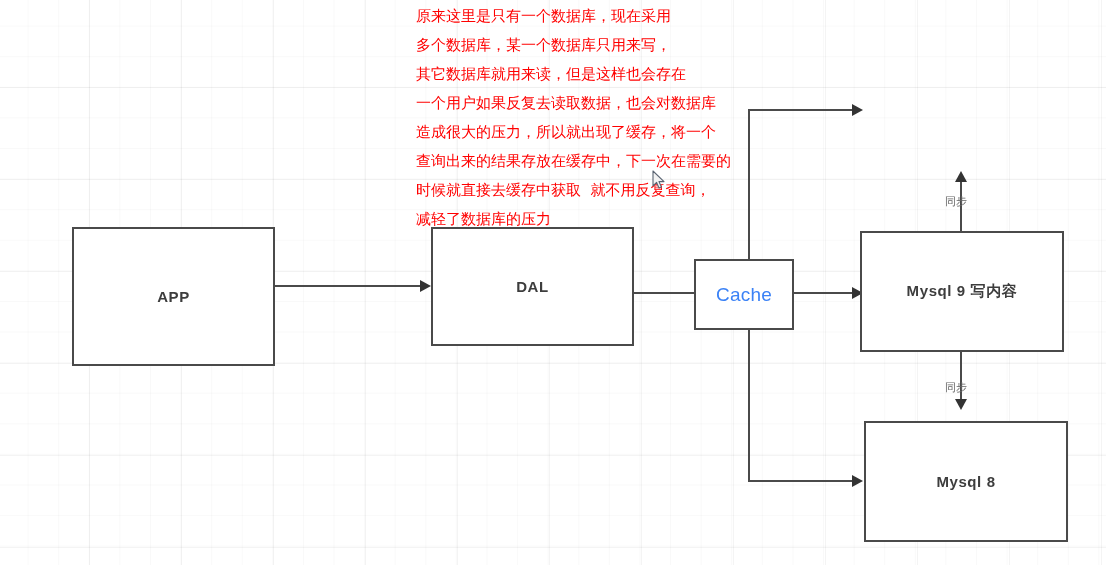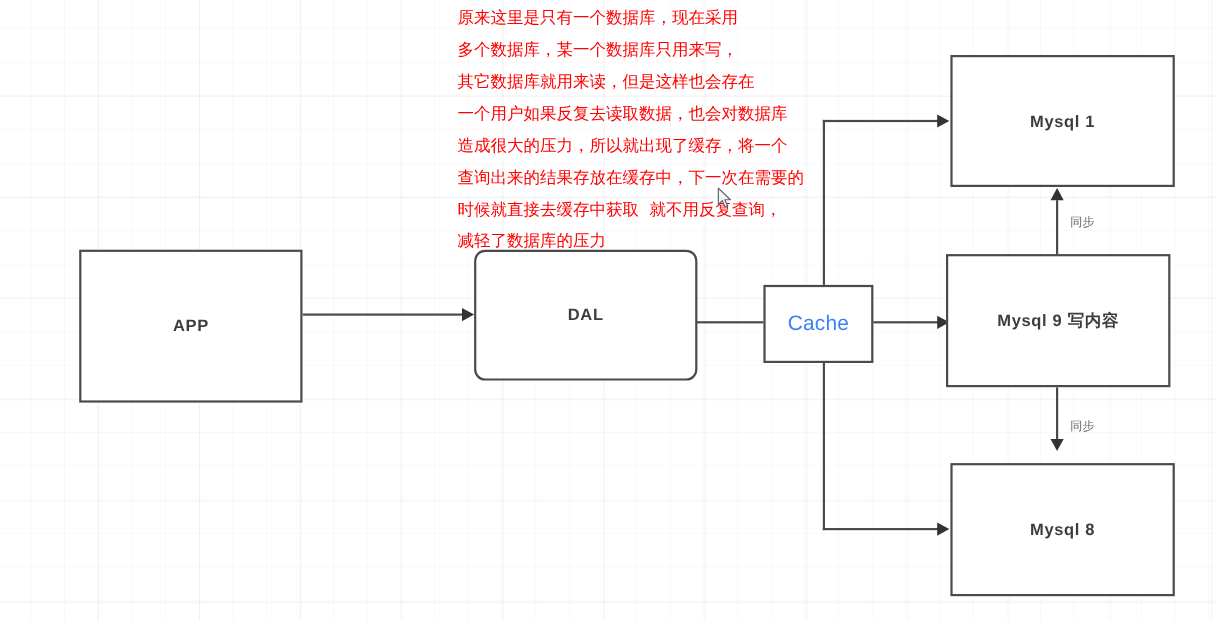--- a/index.html
+++ b/index.html
@@ -76,21 +76,20 @@
     border-right: 6px solid transparent;
     border-top: 11px solid #333333;
   }
 
   .edge-label {
     position: absolute;
     font-size: 11px;
     color: #666666;
     white-space: nowrap;
     font-family: "DejaVu Sans", sans-serif;
-    margin-left: 28px;
   }
 
   
   #annotation {
     position: absolute;
     left: 416px;
     top: 2px;
     width: 470px;
     color: #ff0000;
     font-size: 15px;
@@ -137,31 +136,28 @@
   <div class="edge-label" style="left:945px; top:194px;">同步</div>
 
   <div class="vline" style="left:960px; top:352px; height:48px;"></div>
   <div class="arrow arrow-down" style="left:955px; top:399px;"></div>
   <div class="edge-label" style="left:945px; top:380px;">同步</div>
 
   <div class="node" style="left:72px; top:227px; width:203px; height:139px;">
     <span class="node-label">APP</span>
   </div>
 
-  <div class="node" style="left:431px; top:227px; width:203px; height:119px;border-radius:10px;">
+  <div class="node" style="left:431px; top:227px; width:203px; height:119px;">
     <span class="node-label">DAL</span>
   </div>
 
   <div class="node light" style="left:694px; top:259px; width:100px; height:71px;">
     <span class="node-label">Cache</span>
   </div>
 
-  <div class="node" style="left:864px; top:50px; width:204px; height:120px;">
-    <span class="node-label">Mysql 1</span>
-  </div>
 
   <div class="node" style="left:860px; top:231px; width:204px; height:121px;">
     <span class="node-label">Mysql 9  写内容</span>
   </div>
 
   <div class="node" style="left:864px; top:421px; width:204px; height:121px;">
     <span class="node-label">Mysql 8</span>
   </div>
 
   <div id="annotation">原来这里是只有一个数据库，现在采用

